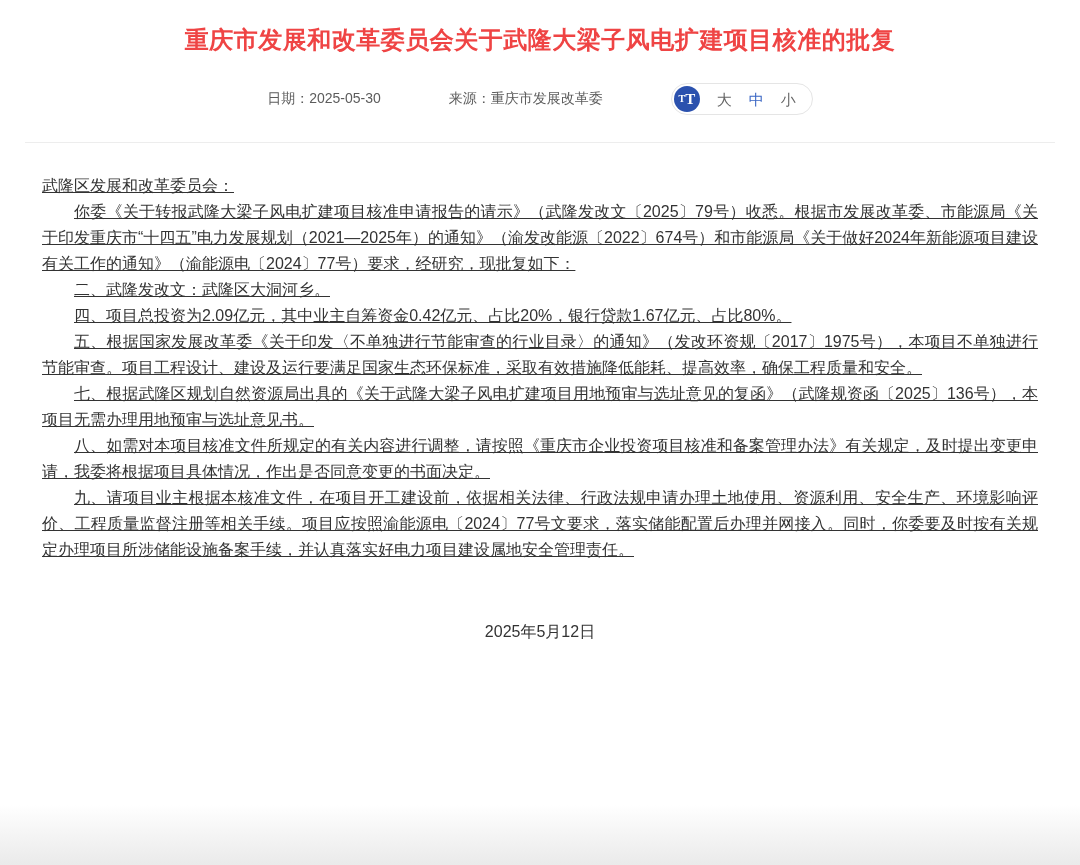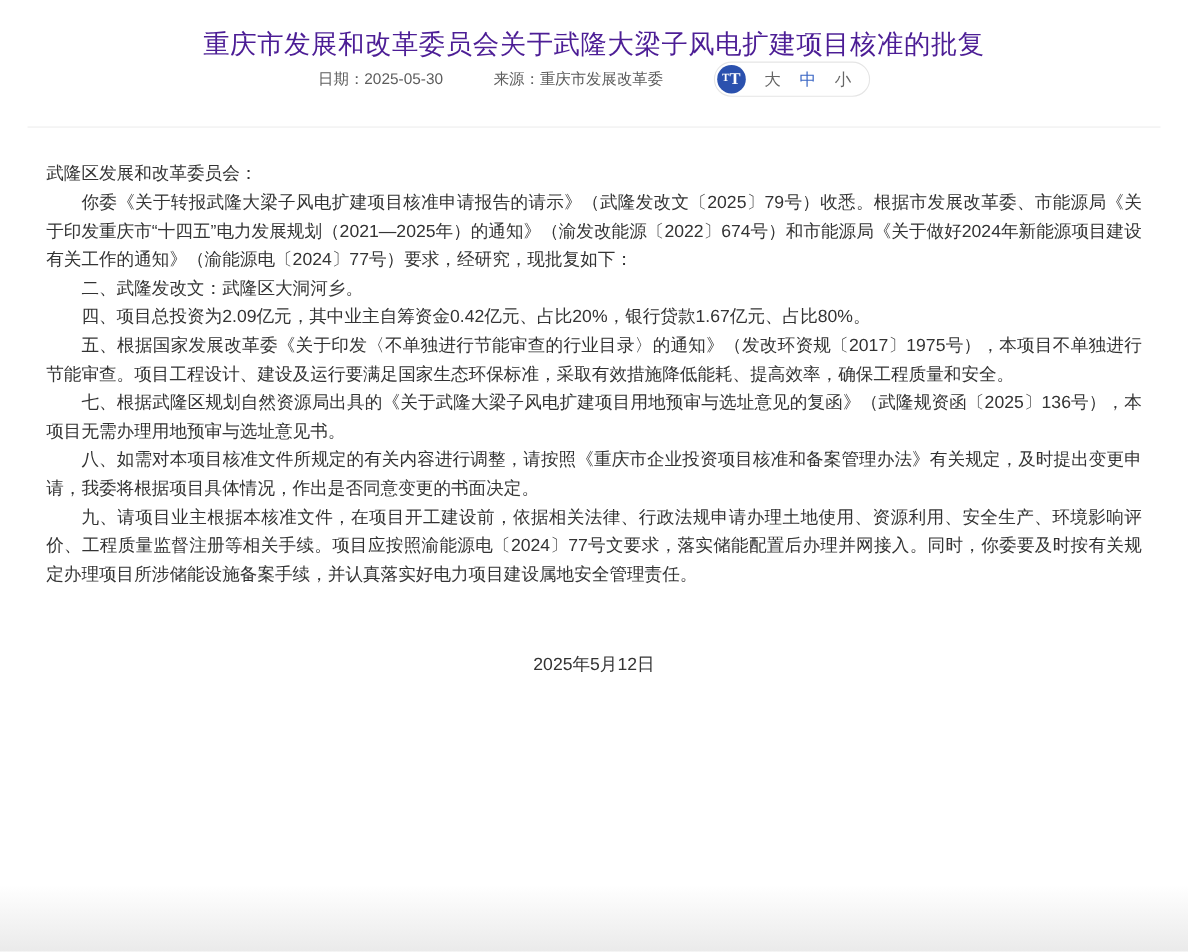--- a/index.html
+++ b/index.html
@@ -11,29 +11,30 @@
     font-family: "Liberation Sans", "DejaVu Sans", sans-serif;
     background: linear-gradient(180deg, #ffffff 0%, #ffffff 93%, #eaeaea 100%);
   }
   .page { width: 1080px; height: 865px; position: relative; }
 
   
   .doc-header { text-align: center; padding-top: 24px; }
   .doc-title {
     margin: 0;
     font-size: 24px;
-    font-weight: normal;
-    color: #4c1d95;
+    font-weight: bold;
+    color: #ef4444;
     letter-spacing: 0.5px;
   }
   .meta-row {
+    margin-top: 27px;
     display: flex;
     justify-content: center;
     align-items: center;
-    gap: 46px;
+    gap: 68px;
     font-size: 14px;
     color: #5c5c5c;
   }
   .meta-item { white-space: nowrap; }
 
   
   .font-pill {
     display: inline-flex;
     align-items: center;
     border: 1px solid #e5e5e5;
@@ -69,20 +70,21 @@
     margin: 27px 25px 0 25px;
   }
 
   
   .doc-body {
     padding: 30px 42px 0 42px;
     font-size: 16px;
     line-height: 26px;
     color: #333333;
     text-align: justify;
+    text-decoration: underline;
   }
   .doc-body p { margin: 0; text-indent: 2em; }
   .doc-body p.salutation { text-indent: 0; }
 
   
   .doc-footer {
     margin-top: 50px;
     text-align: center;
     font-size: 16px;
     line-height: 38px;

